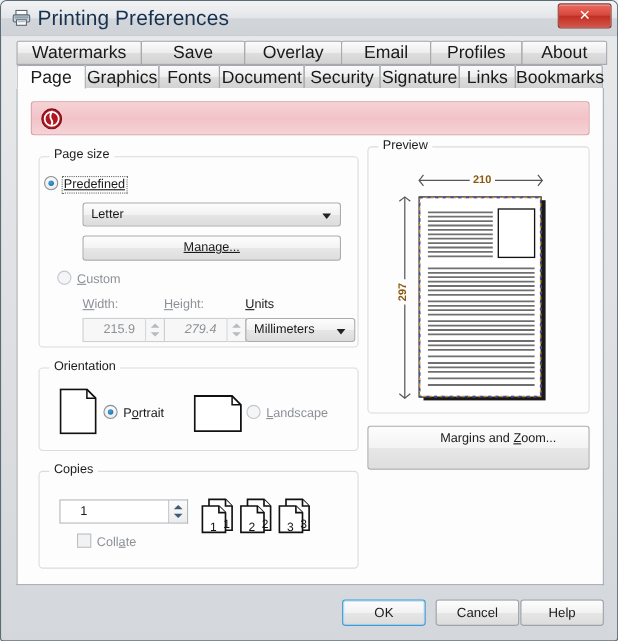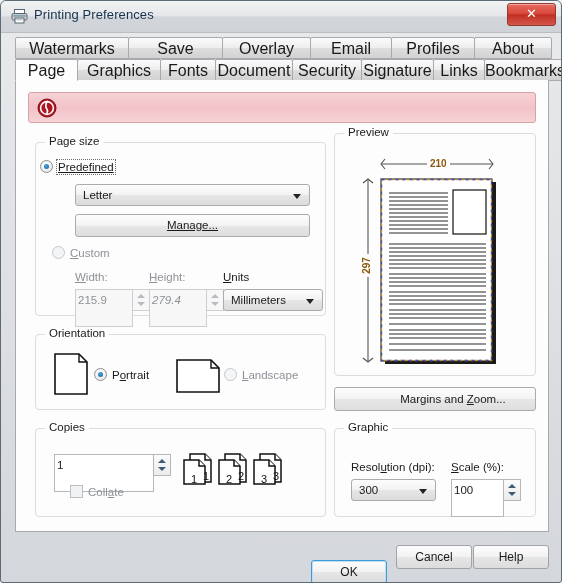--- a/index.html
+++ b/index.html
@@ -21,21 +21,21 @@
   
   .titlebar{
     position:relative;height:31px;
     background:linear-gradient(180deg,#f2f3f4 0%,#e4e6e9 48%,#d2d5d9 52%,#cfd2d7 100%);
     border-bottom:1px solid #b9bdc2;
     border-radius:5px 5px 0 0;
   }
   .title-icon{position:absolute;left:10px;top:7px;width:17px;height:16px;}
   .title-text{
     position:absolute;left:33px;top:6px;
-    font-size:13px;color:#16324f;letter-spacing:.1px;
+    font-size:19px;color:#16324f;letter-spacing:.1px;
   }
   .close-btn{
     position:absolute;right:5px;top:2px;width:47px;height:21px;
     border:1px solid #8d3b33;border-radius:3px;
     background:linear-gradient(180deg,#e96a60 0%,#d8493d 45%,#c22f23 52%,#d4564a 100%);
     box-shadow:inset 0 1px 0 rgba(255,255,255,.45);
     color:#fff;font-size:13px;font-weight:bold;text-align:center;line-height:20px;
     cursor:pointer;
   }
   
@@ -105,23 +105,23 @@
     position:absolute;right:8px;top:9px;width:0;height:0;
     border-left:4px solid transparent;border-right:4px solid transparent;border-top:5px solid #222;
   }
   .btn{
     box-sizing:border-box;position:absolute;height:23px;
     border:1px solid #a8abaf;border-radius:3px;
     background:linear-gradient(180deg,#fdfdfd 0%,#f3f3f3 50%,#e7e7e7 51%,#dedede 100%);
     font-size:11.5px;color:#1a1a1a;text-align:center;line-height:21px;cursor:pointer;
   }
   .txt{
-    box-sizing:border-box;position:absolute;height:38px;
+    box-sizing:border-box;position:absolute;height:22px;
     border:1px solid #b4b7bb;background:#fff;
-    font-size:11.5px;color:#1a1a1a;line-height:20px;padding-left:2px;
+    font-size:11.5px;color:#1a1a1a;line-height:20px;padding-left:18px;
   }
   .txt.dis{background:#f7f7f7;color:#8d9197;border-color:#cdd0d3;}
   .spin{
     box-sizing:border-box;position:absolute;width:17px;height:22px;
     border:1px solid #b4b7bb;border-left:none;
     background:linear-gradient(180deg,#fbfbfb,#ececec);
   }
   .spin .up,.spin .dn{
     position:absolute;left:4px;width:0;height:0;
     border-left:4px solid transparent;border-right:4px solid transparent;
@@ -170,21 +170,21 @@
     <div class="tabrow tabrow1">
       <div class="tab" style="width:114px">Watermarks</div>
       <div class="tab" style="width:95px">Save</div>
       <div class="tab" style="width:89px">Overlay</div>
       <div class="tab" style="width:82px">Email</div>
       <div class="tab" style="width:84px">Profiles</div>
       <div class="tab" style="width:78px">About</div>
     </div>
     <div class="tabrow tabrow2">
       <div class="tab active" style="width:63px">Page</div>
-      <div class="tab" style="width:84px">Graphics</div>
+      <div class="tab" style="width:68px">Graphics</div>
       <div class="tab" style="width:56px">Fonts</div>
       <div class="tab" style="width:78px">Document</div>
       <div class="tab" style="width:70px">Security</div>
       <div class="tab" style="width:73px">Signature</div>
       <div class="tab" style="width:52px">Links</div>
       <div class="tab" style="width:80px">Bookmarks</div>
     </div>
   </div>
 
   <div class="panel">
@@ -369,44 +369,24 @@
             <line x1="54" y1="204" x2="151" y2="204"></line>
           <line x1="54" y1="210" x2="151" y2="210"></line>
             <line x1="54" y1="216" x2="151" y2="216"></line>
         </g>
       </svg>
 
       <span class="dimlabel" style="left:92px;top:24px;">210</span>
       <span class="dimlabel" style="left:20px;top:126px;transform:rotate(-90deg);transform-origin:center;">297</span>
     </div>
 
-    <div class="btn" style="left:318px;top:307px;width:202px;height:24px;line-height:22px;padding-left:36px;">
+    <div class="btn" style="left:318px;top:307px;width:202px;height:40px;line-height:22px;padding-left:36px;">
       <span>Margins and <span class="u">Z</span>oom...</span>
     </div>
 
-    <div class="gb" style="left:318px;top:348px;width:202px;height:89px;">
-      <span class="gb-title">Graphic</span>
-
-      <span class="fieldlabel" style="left:16px;top:32px;">
-        Resol<span class="u">u</span>tion (dpi):
-      </span>
-      <div class="combo" style="left:16px;top:50px;width:85px;">
-        <span>300</span>
-        <span class="arr"></span>
-      </div>
-
-      <span class="fieldlabel" style="left:116px;top:32px;">
-        <span class="u">S</span>cale (%):
-      </span>
-      <div class="txt" style="left:116px;top:50px;width:53px;">100</div>
-      <div class="spin" style="left:169px;top:50px;">
-        <span class="up"></span>
-        <span class="dn"></span>
-      </div>
-    </div>
 
   </div>
 
-  <div class="footer-btn default" style="left:310px;top:544px;margin-top:15px;">OK</div>
+  <div class="footer-btn default" style="left:310px;top:544px;">OK</div>
   <div class="footer-btn" style="left:395px;top:544px;">Cancel</div>
   <div class="footer-btn" style="left:472px;top:544px;">Help</div>
 
 </div>
 
 </body></html>

